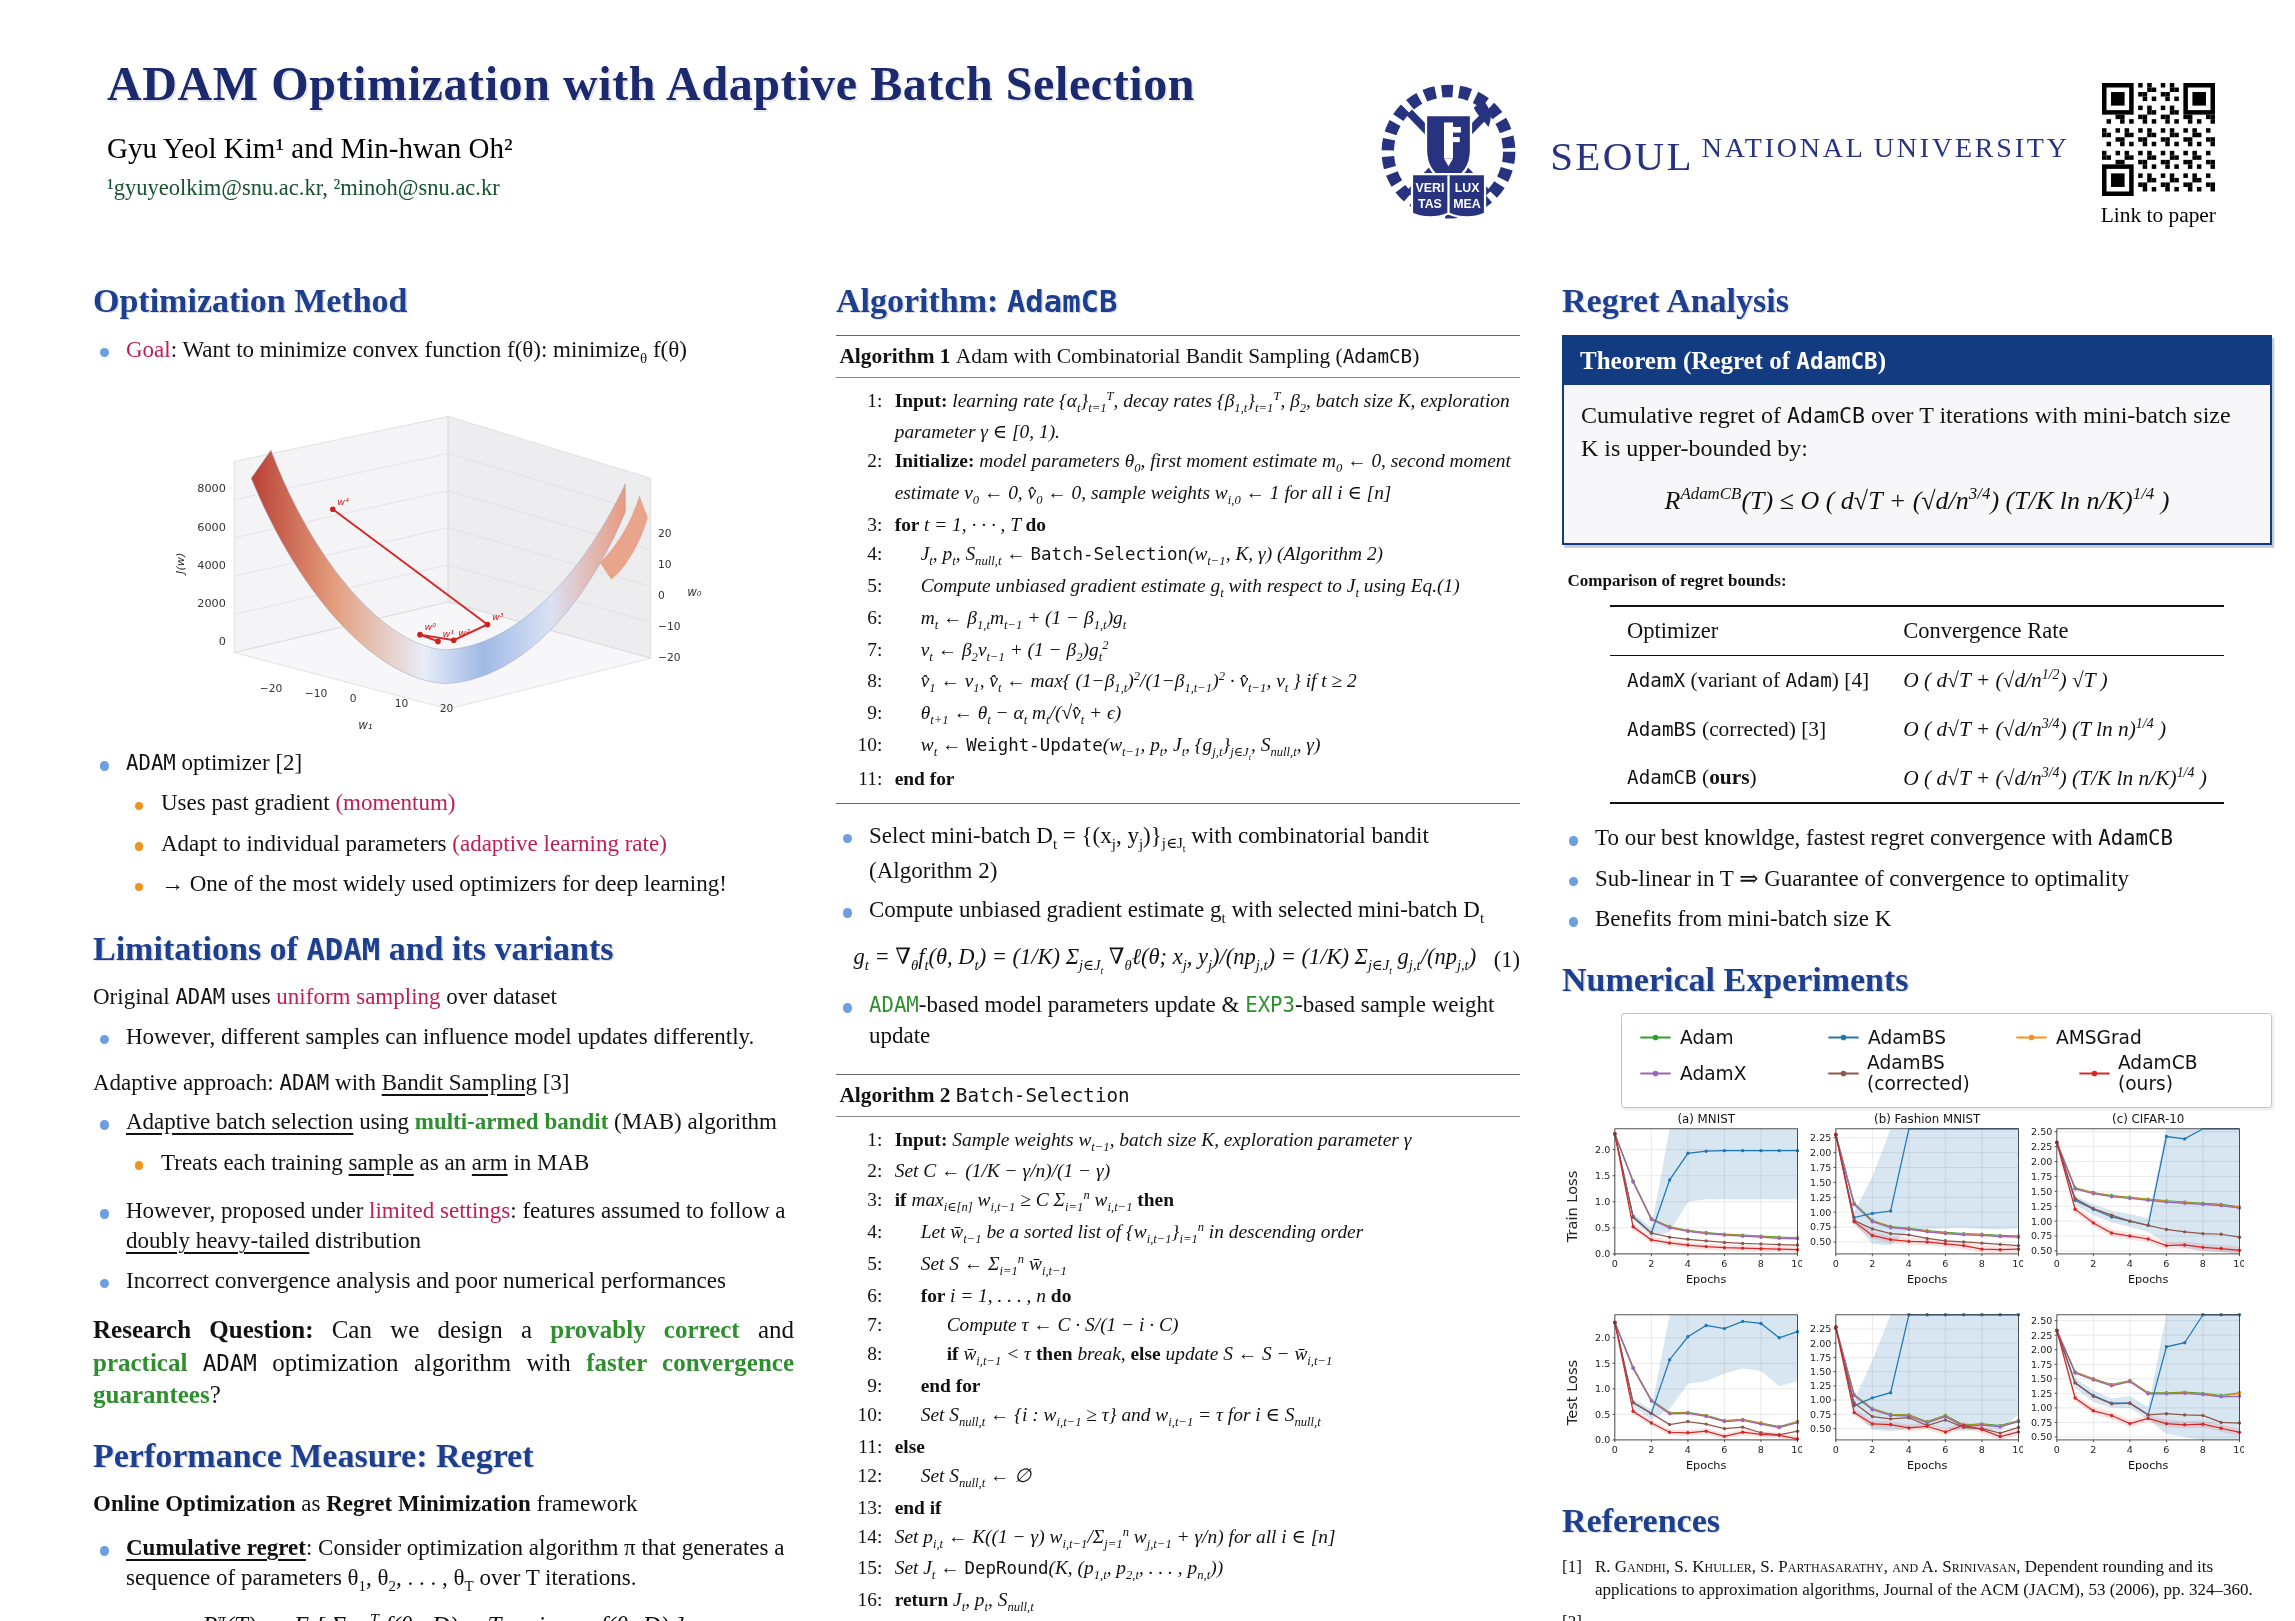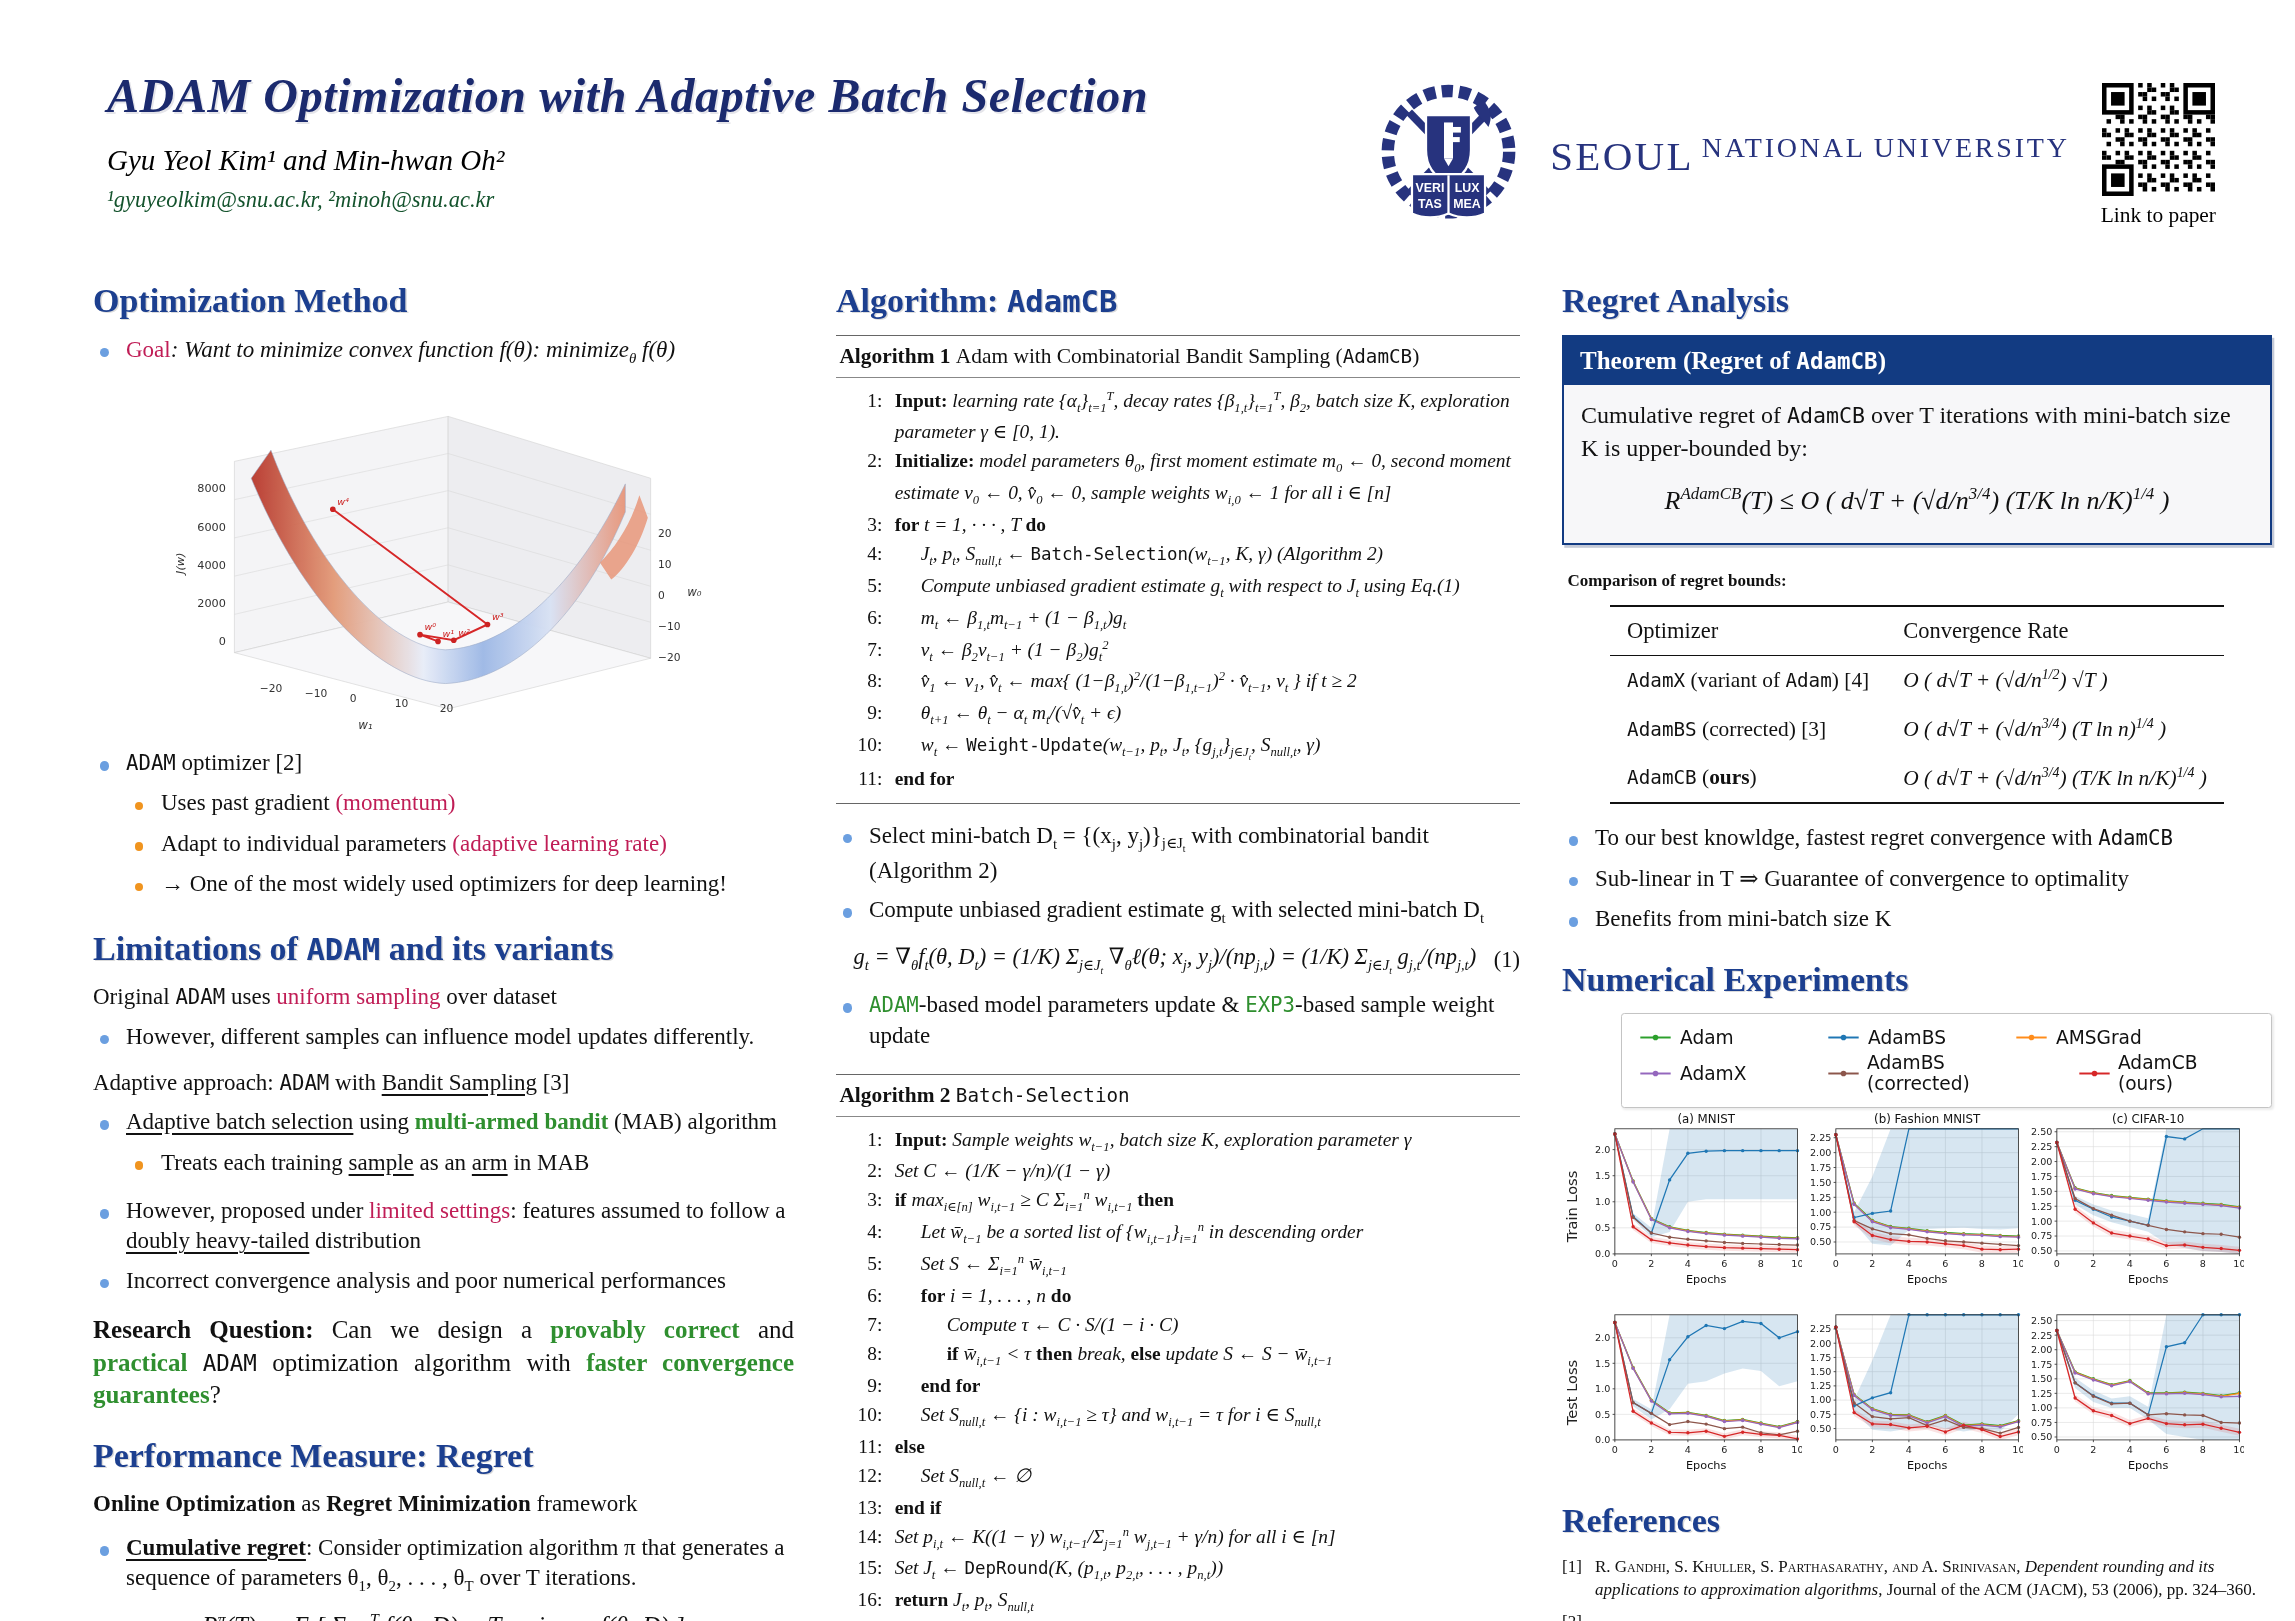--- a/index.html
+++ b/index.html
@@ -1,19 +1,19 @@
 <!DOCTYPE html>
 <html style="font-size:9px"><head>
 <meta charset="utf-8">
 <style>
   html,body{margin:0;padding:0;background:#e8e8e8;}
   .poster{position:relative;width:2295px;height:1622px;background:#ffffff;overflow:hidden;
           font-family:"Liberation Serif","DejaVu Serif",serif;color:#111;}
   
-  .hdr{position:absolute;left:107px;top:68px;width:1464px;font-style:italic;}
+  .hdr{position:absolute;left:107px;top:56px;width:1464px;}
   .hdr h1{margin:0;font-size:48px;font-weight:bold;color:#1b2a6e;letter-spacing:0.6px;
           text-shadow:1.7px 1.7px 0 rgba(40,40,80,.12);}
   .hdr .authors{margin-top:21.4px;font-size:29px;color:#000;}
   .hdr .emails{margin-top:10px;font-size:22.5px;color:#14532d;}
   .brand{position:absolute;right:79px;top:73px;display:flex;align-items:center;gap:31px;}
   .wordmark{display:flex;flex-direction:row;gap:8px;color:#27337e;}
   .wordmark .l1{font-size:41px;letter-spacing:2.3px;}
   .wordmark .l2,.wordmark .l3{font-size:28px;letter-spacing:2.8px;}
   .qrblock{display:flex;flex-direction:column;align-items:center;gap:5.6px;}
   .qrcap{font-size:21.4px;color:#000;}
@@ -28,21 +28,21 @@
   .bullet{display:flex;margin:9px 0;}
   .bullet .dot{flex:0 0 33px;padding-top:1.1px;}
   .bullet .dot::before{content:"";display:inline-block;width:9.6px;height:9.6px;border-radius:50%;
         background:#6b9fe0;margin-left:6.8px;vertical-align:middle;}
   .bullet.l2{margin-left:35px;}
   .bullet.l2 .dot::before{background:#f0941f;width:8.4px;height:8.4px;}
   .bullet .txt{flex:1;}
   .noDot .dot::before{background:transparent;}
   .mono{font-family:"DejaVu Sans Mono",monospace;font-size:.9em;}
   .mono-green{font-family:"DejaVu Sans Mono",monospace;font-size:.9em;color:#2f8f2f;}
-  .b{font-weight:bold;} .it{font-style:italic;text-align:right;}
+  .b{font-weight:bold;} .it{text-align:right;}
   .ul{text-decoration:underline;text-underline-offset:4px;}
   .acc-red{color:#c01d56;} .acc-green{color:#2f8f2f;}
   .sc{font-variant:small-caps;}
   sub,sup{font-size:.65em;}
   .formula{font-style:italic;text-align:center;font-size:25px;margin:14.6px 0;}
   .rq{font-size:25px;line-height:1.3;text-align:justify;margin:17px 0 25px 0;}
   
   .algo{border-top:1.7px solid #666;border-bottom:1.7px solid #666;margin:4.5px 0 17px 0;}
   .algo .cap{font-size:21.4px;padding:8px 3.4px;border-bottom:1.1px solid #888;}
   .algo .lines{padding:8px 2.3px 10px 2.3px;font-size:19.4px;line-height:1.5;font-style:italic;}

